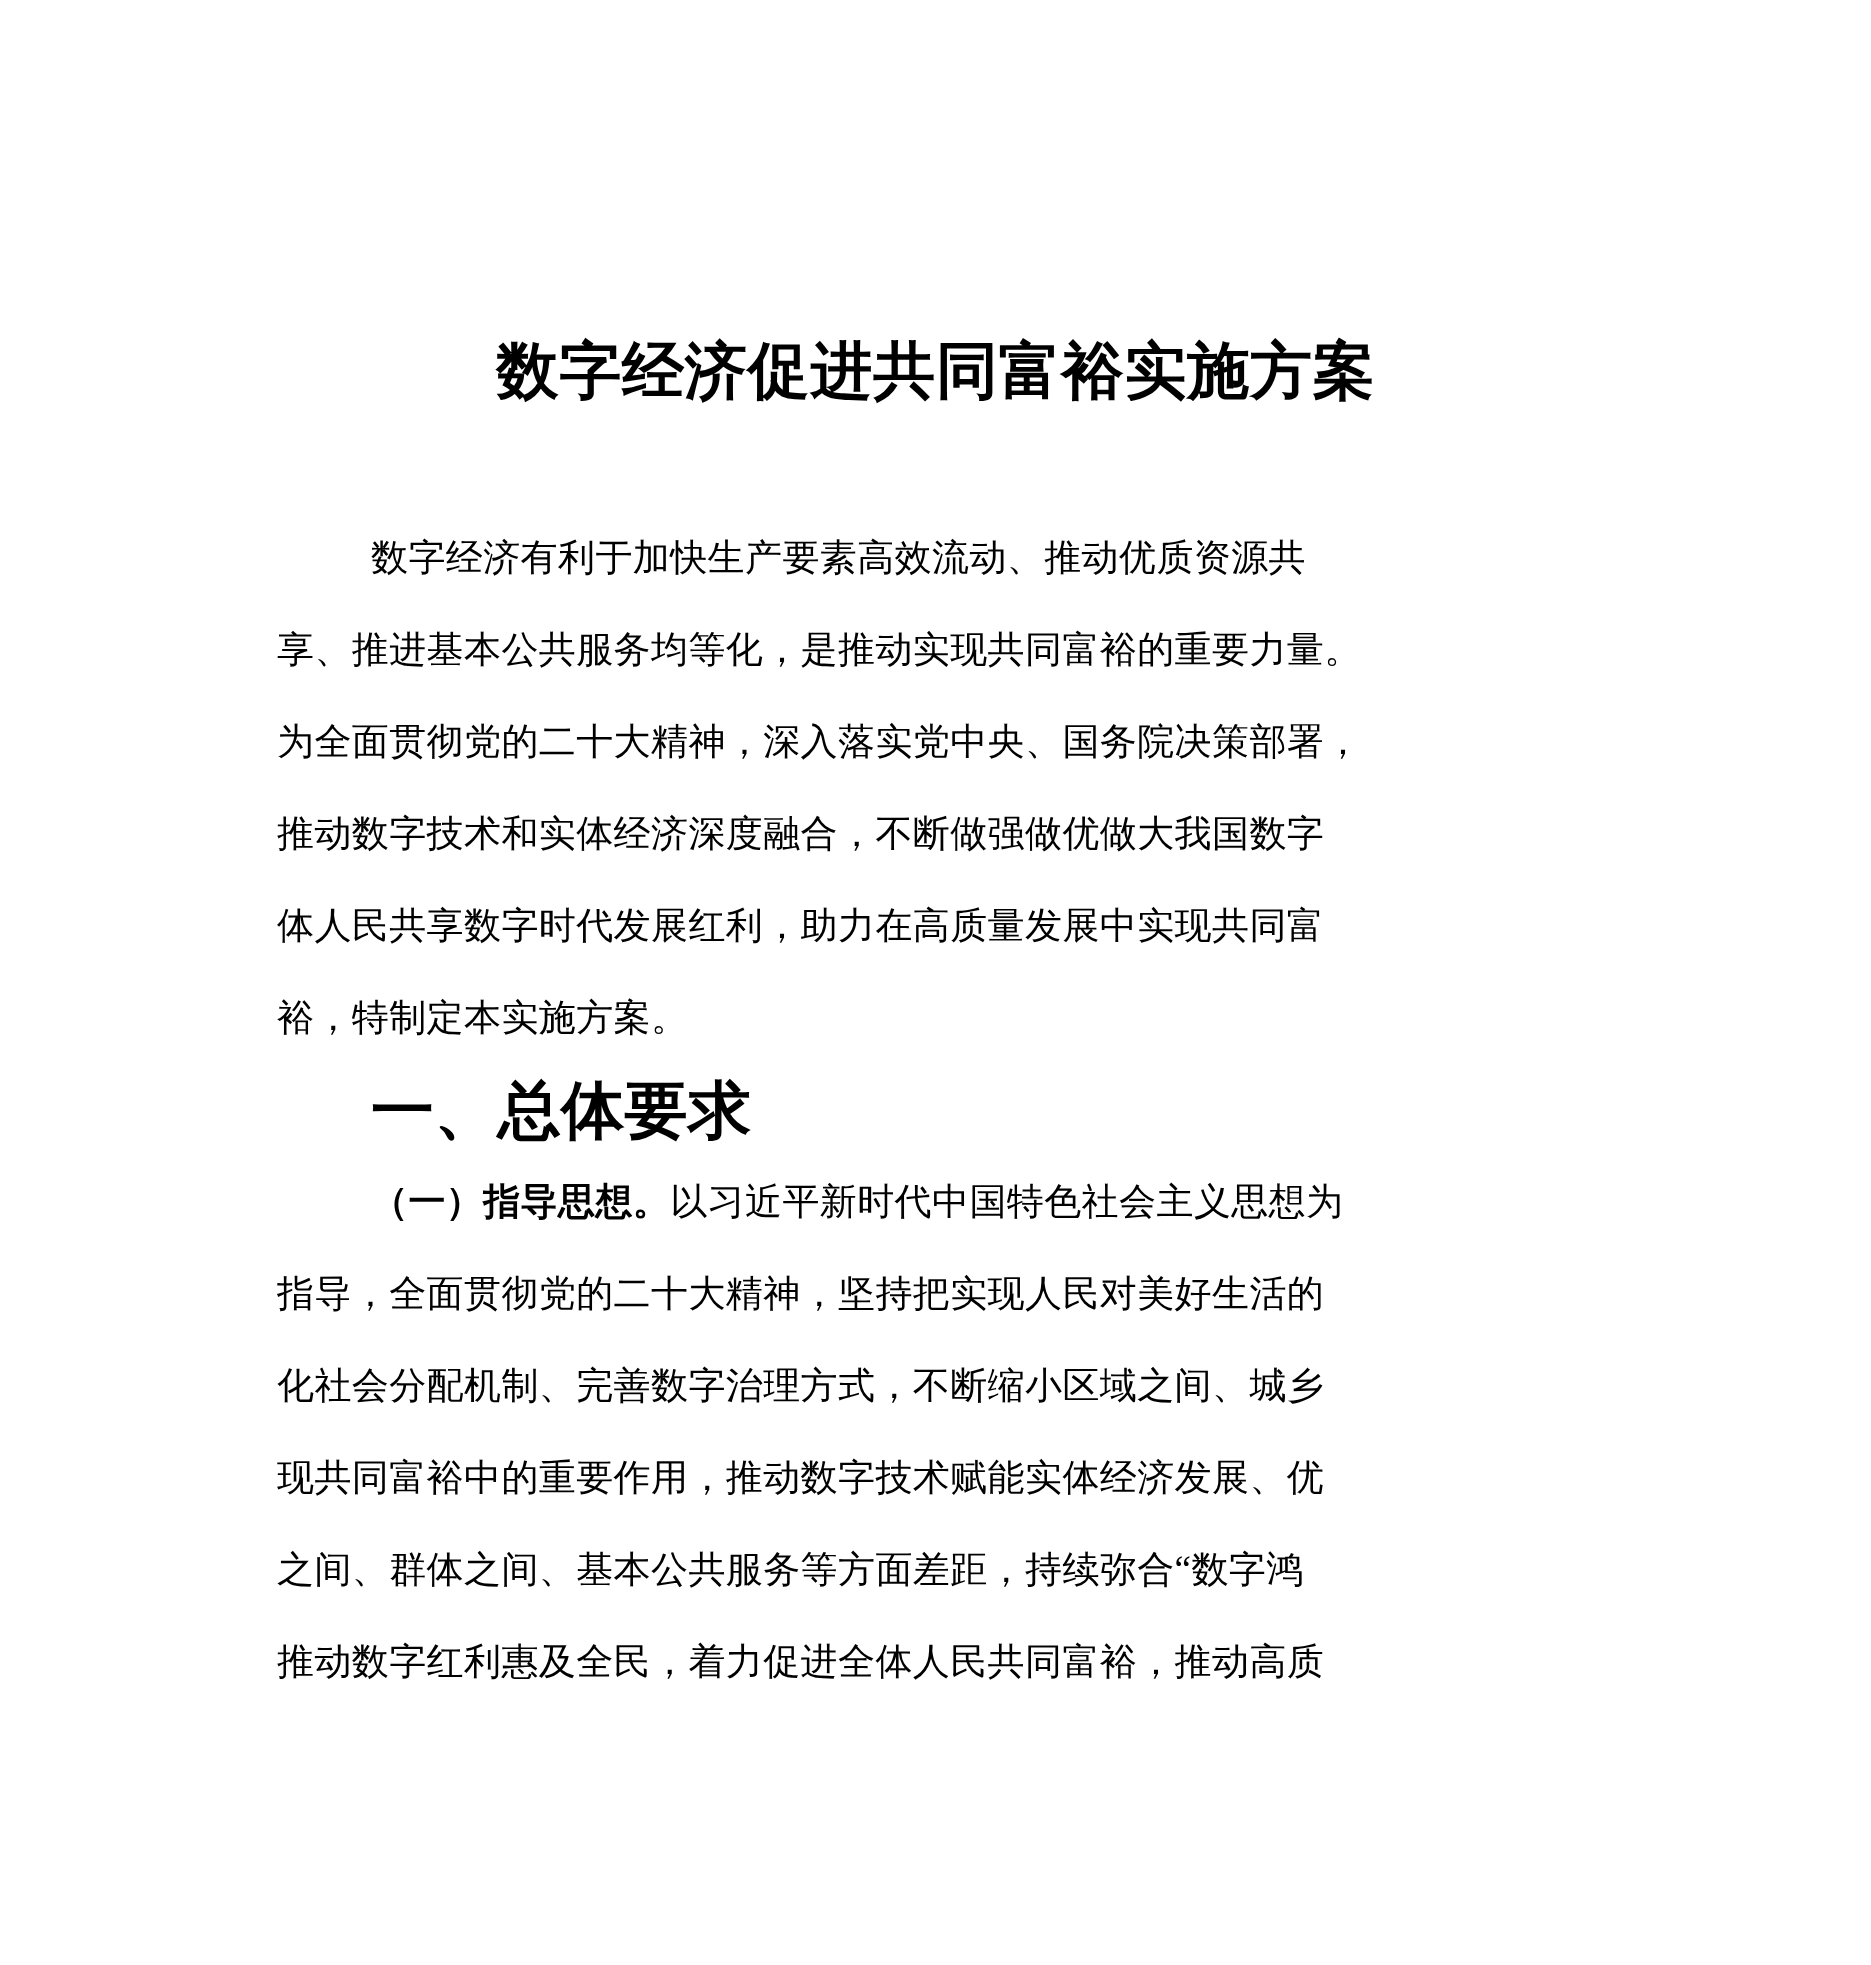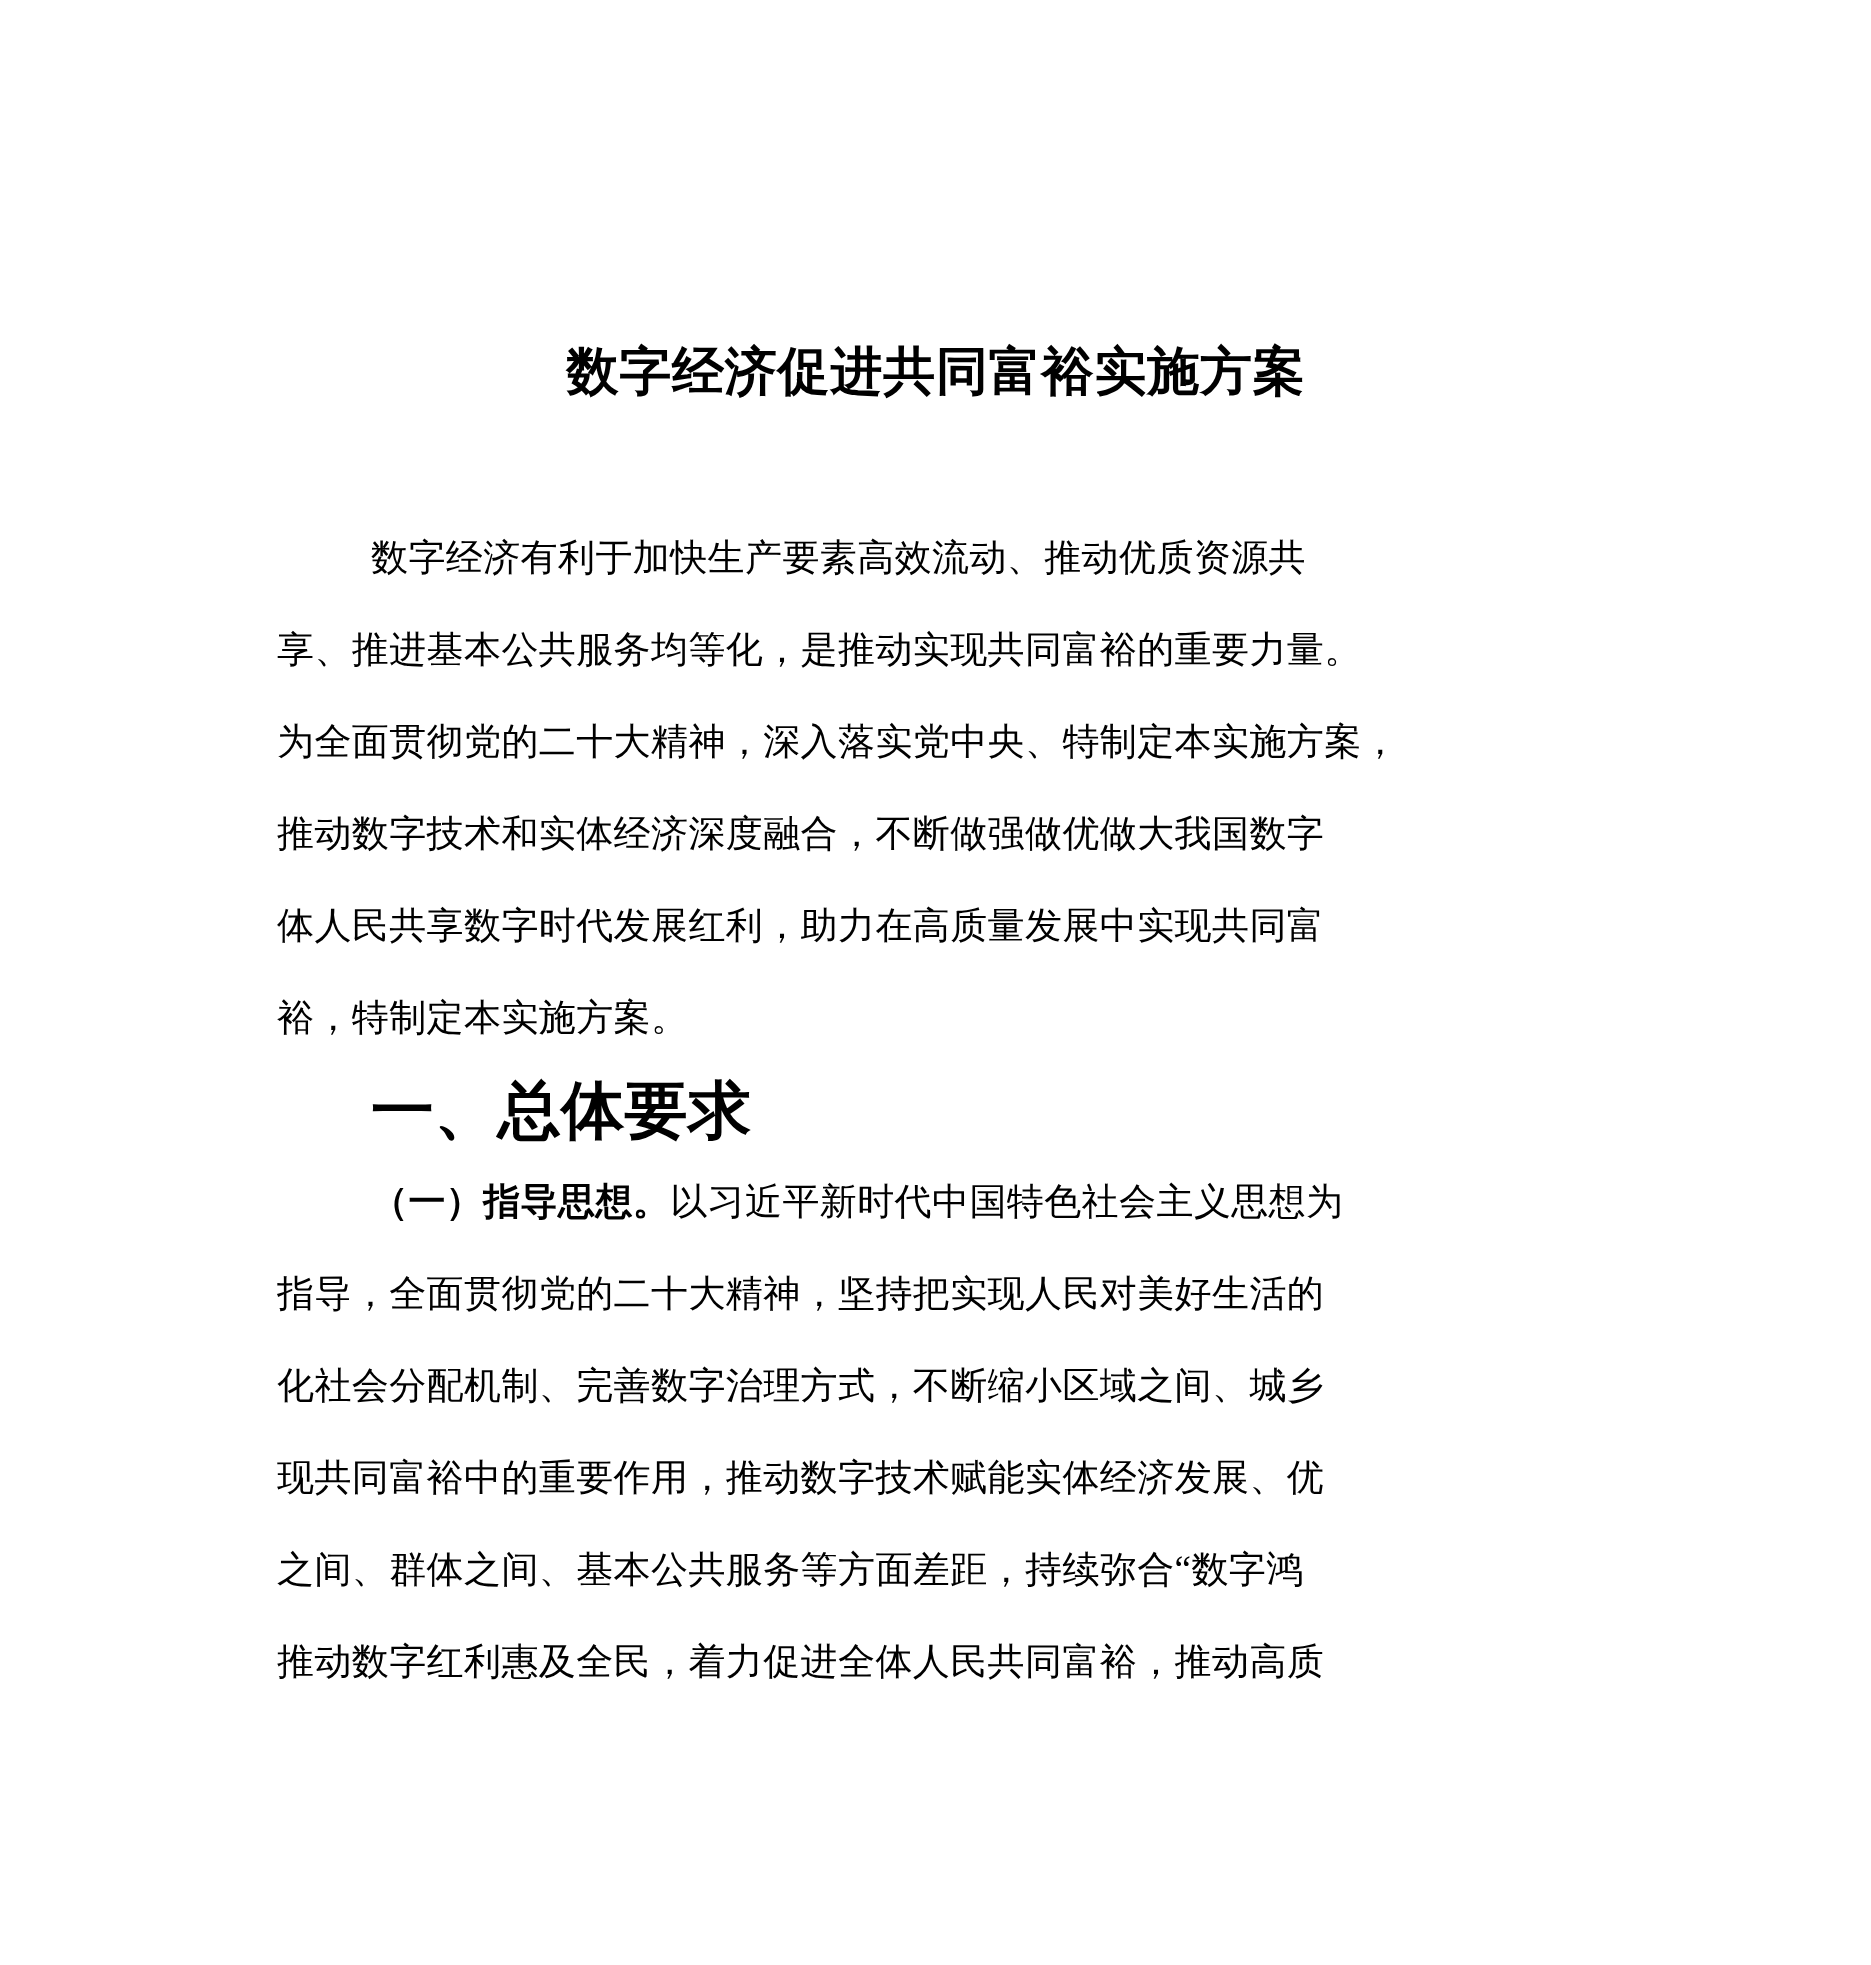--- a/index.html
+++ b/index.html
@@ -16,21 +16,21 @@
     color: #000000;
     font-family: "Liberation Serif", "DejaVu Serif", serif;
     overflow: hidden;
   }
   .doc-title {
     position: absolute;
     top: 330px;
     left: 0;
     width: 100%;
     text-align: center;
-    font-size: 52px;
+    font-size: 62px;
     line-height: 83px;
     font-weight: 700;
     letter-spacing: 0.8px;
     white-space: nowrap;
   }
   .doc-body {
     position: absolute;
     top: 512px;
     left: 277px;
     width: 1321px;
@@ -56,21 +56,21 @@
   }
 </style>
 </head>
 <body>
 
 <div class="page">
   <div class="doc-title">数字经济促进共同富裕实施方案</div>
   <div class="doc-body">
       <div class="line indent"><span>数字经济有利于加快生产要素高效流动、推动优质资源共</span></div>
       <div class="line"><span>享、推进基本公共服务均等化，是推动实现共同富裕的重要力量。</span></div>
-      <div class="line"><span>为全面贯彻党的二十大精神，深入落实党中央、特制定本实施方案，</span></div>
+      <div class="line"><span>为全面贯彻党的二十大精神，深入落实党中央、国务院决策部署，</span></div>
       <div class="line"><span>推动数字技术和实体经济深度融合，不断做强做优做大我国数字</span></div>
       <div class="line"><span>体人民共享数字时代发展红利，助力在高质量发展中实现共同富</span></div>
       <div class="line"><span>裕，特制定本实施方案。</span></div>
       <div class="line indent heading"><span>一、总体要求</span></div>
       <div class="line indent"><span class="runin">（一）指导思想。</span><span>以习近平新时代中国特色社会主义思想为</span></div>
       <div class="line"><span>指导，全面贯彻党的二十大精神，坚持把实现人民对美好生活的</span></div>
       <div class="line"><span>化社会分配机制、完善数字治理方式，不断缩小区域之间、城乡</span></div>
       <div class="line"><span>现共同富裕中的重要作用，推动数字技术赋能实体经济发展、优</span></div>
       <div class="line"><span>之间、群体之间、基本公共服务等方面差距，持续弥合“数字鸿</span></div>
       <div class="line"><span>推动数字红利惠及全民，着力促进全体人民共同富裕，推动高质</span></div>

